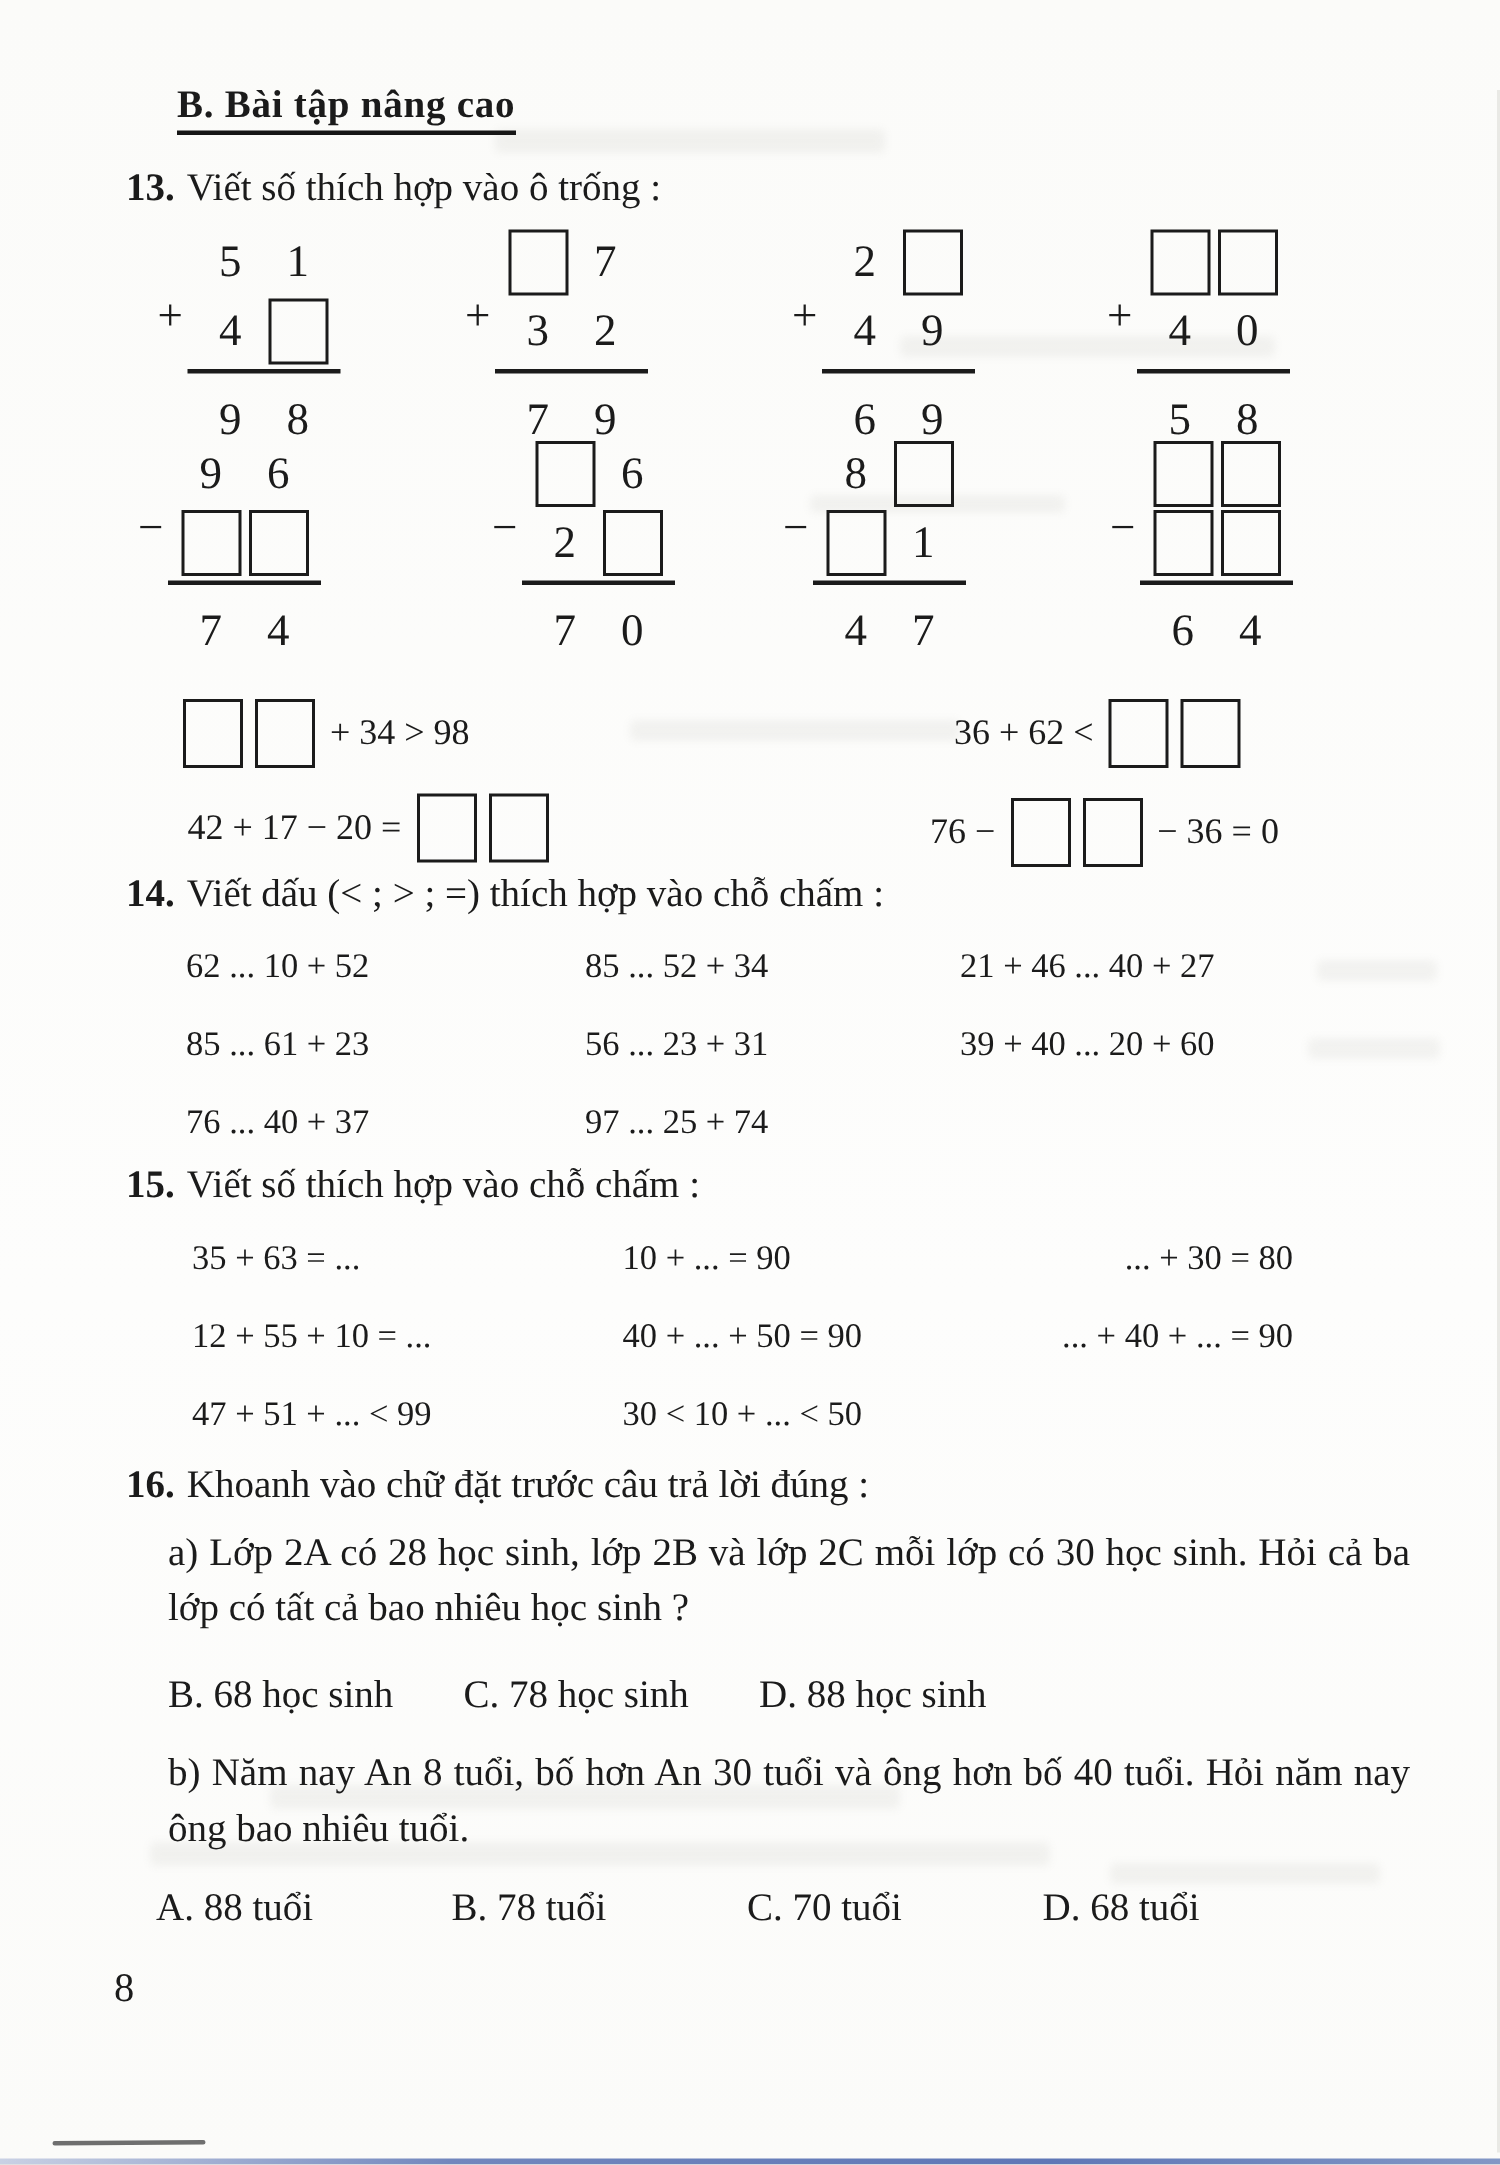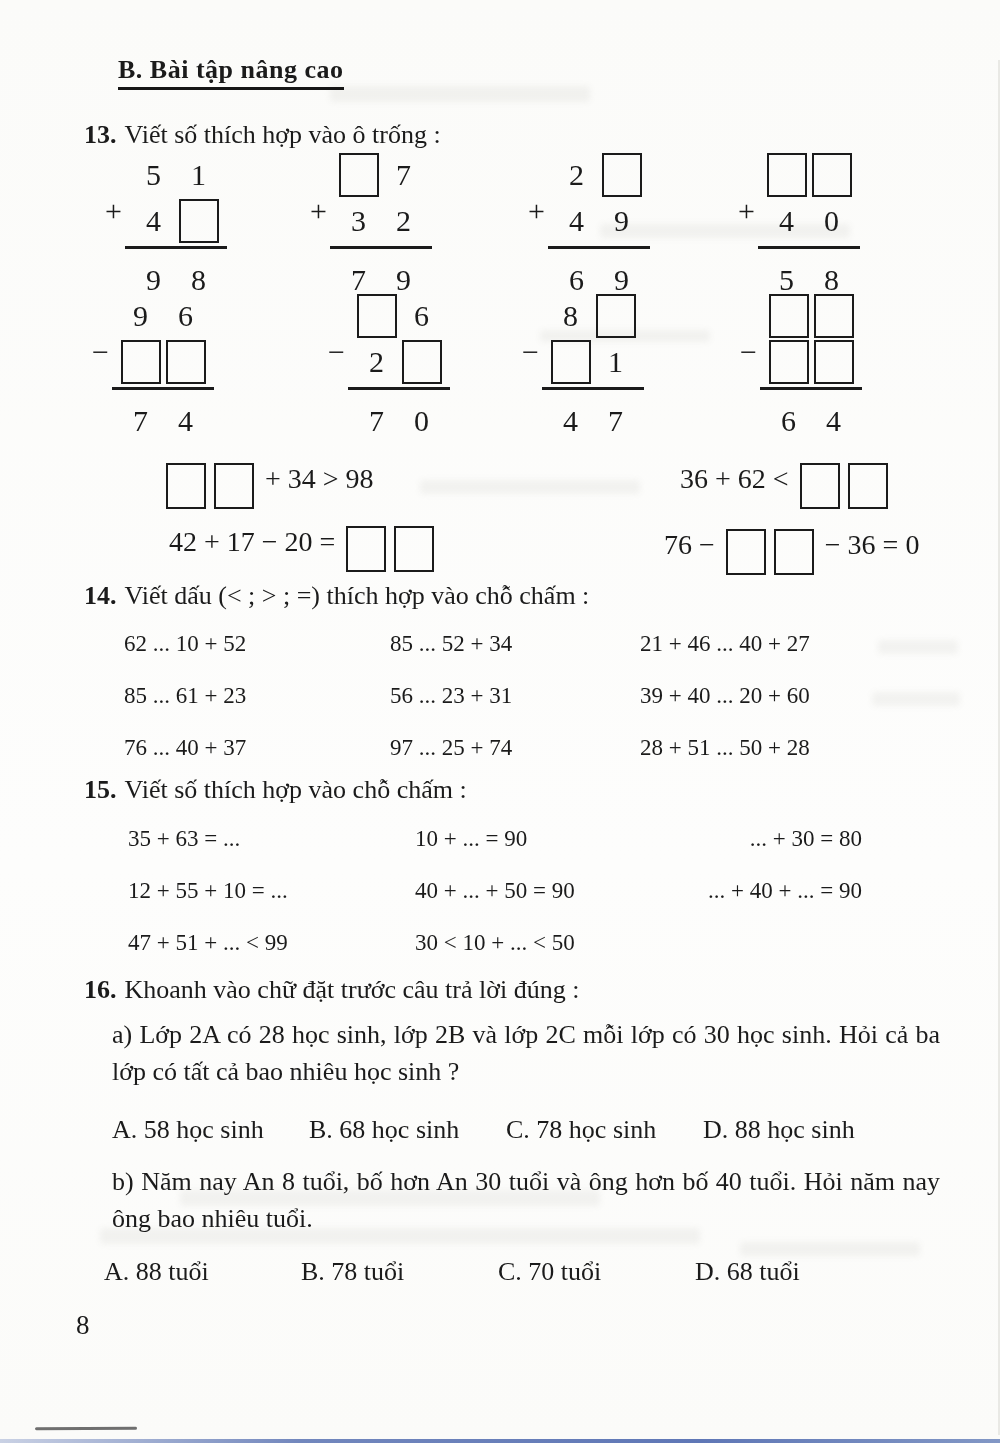--- a/index.html
+++ b/index.html
@@ -19,21 +19,21 @@
     left:118px;top:55px;
     font-size:26px;font-weight:bold;
     border-bottom:3px solid #161616;
     padding-bottom:2px;
     letter-spacing:0.5px;
   }
 
   
   .ex-title{font-size:26px;white-space:nowrap;}
   .ex-title b{margin-right:8px;}
-  #ex13-title{left:84px;top:120px;}
+  #ex13-title{left:84px;top:110px;}
   #ex14-title{left:84px;top:581px;}
   #ex15-title{left:84px;top:775px;}
   #ex16-title{left:84px;top:975px;}
 
   
   .cprob{position:absolute;display:flex;}
   .cp-op{font-size:30px;line-height:1;width:26px;margin-top:44px;}
   .cp-row{display:flex;height:46px;align-items:center;}
   .cell{width:45px;height:46px;display:flex;align-items:center;justify-content:center;font-size:30px;}
   .cell .box{width:40px;height:44px;border:2.5px solid #1b1b1b;box-sizing:border-box;background:transparent;}
@@ -41,21 +41,21 @@
   .cp-0{left:105px;top:152px;}
   .cp-1{left:310px;top:152px;}
   .cp-2{left:528px;top:152px;}
   .cp-3{left:738px;top:152px;}
   .cp-4{left:92px;top:293px;}
   .cp-5{left:328px;top:293px;}
   .cp-6{left:522px;top:293px;}
   .cp-7{left:740px;top:293px;}
 
   
-  .boxeq{position:absolute;display:flex;height:52px;font-size:28px;margin-left:44px;}
+  .boxeq{position:absolute;display:flex;align-items:center;height:52px;font-size:24px;}
   .boxeq .eqbox{width:40px;height:46px;border:2.5px solid #1b1b1b;box-sizing:border-box;margin:0 4px;}
   .boxeq .eqtext{white-space:pre;}
   .boxeq-0{left:118px;top:463px;}
   .boxeq-1{left:636px;top:463px;}
   .boxeq-2{left:125px;top:526px;}
   .boxeq-3{left:620px;top:529px;}
 
   
   .expr-grid{position:absolute;display:grid;}
   .expr{height:52px;display:flex;align-items:center;font-size:23px;white-space:nowrap;}
@@ -306,21 +306,20 @@
   </div>
   <div class="expr-grid" id="ex14-grid">
       <div class="expr">62 ... 10 + 52</div>
       <div class="expr">85 ... 52 + 34</div>
       <div class="expr">21 + 46 ... 40 + 27</div>
       <div class="expr">85 ... 61 + 23</div>
       <div class="expr">56 ... 23 + 31</div>
       <div class="expr">39 + 40 ... 20 + 60</div>
       <div class="expr">76 ... 40 + 37</div>
       <div class="expr">97 ... 25 + 74</div>
-      <div class="expr">28 + 51 ... 50 + 28</div>
     </div>
 
   <div class="abs ex-title" id="ex15-title">
     <b>15.</b><span>Viết số thích hợp vào chỗ chấm :</span>
   </div>
   <div class="expr-grid" id="ex15-grid">
       <div class="expr">35 + 63 = ...</div>
       <div class="expr">10 + ... = 90</div>
       <div class="expr">... + 30 = 80</div>
       <div class="expr">12 + 55 + 10 = ...</div>
@@ -329,21 +328,20 @@
       <div class="expr">47 + 51 + ... &lt; 99</div>
       <div class="expr">30 &lt; 10 + ... &lt; 50</div>
     </div>
 
   <div class="abs ex-title" id="ex16-title">
     <b>16.</b><span>Khoanh vào chữ đặt trước câu trả lời đúng :</span>
   </div>
 
   <div class="abs question" id="q-a">a) Lớp 2A có 28 học sinh, lớp 2B và lớp 2C mỗi lớp có 30 học sinh. Hỏi cả ba lớp có tất cả bao nhiêu học sinh ?</div>
   <div class="abs choices" id="choices-a">
-    <span class="choice">A. 58 học sinh</span>
     <span class="choice">B. 68 học sinh</span>
     <span class="choice">C. 78 học sinh</span>
     <span class="choice">D. 88 học sinh</span>
   </div>
 
   <div class="abs question" id="q-b">b) Năm nay An 8 tuổi, bố hơn An 30 tuổi và ông hơn bố 40 tuổi. Hỏi năm nay ông bao nhiêu tuổi.</div>
   <div class="abs choices" id="choices-b">
     <span class="choice">A. 88 tuổi</span>
     <span class="choice">B. 78 tuổi</span>
     <span class="choice">C. 70 tuổi</span>

